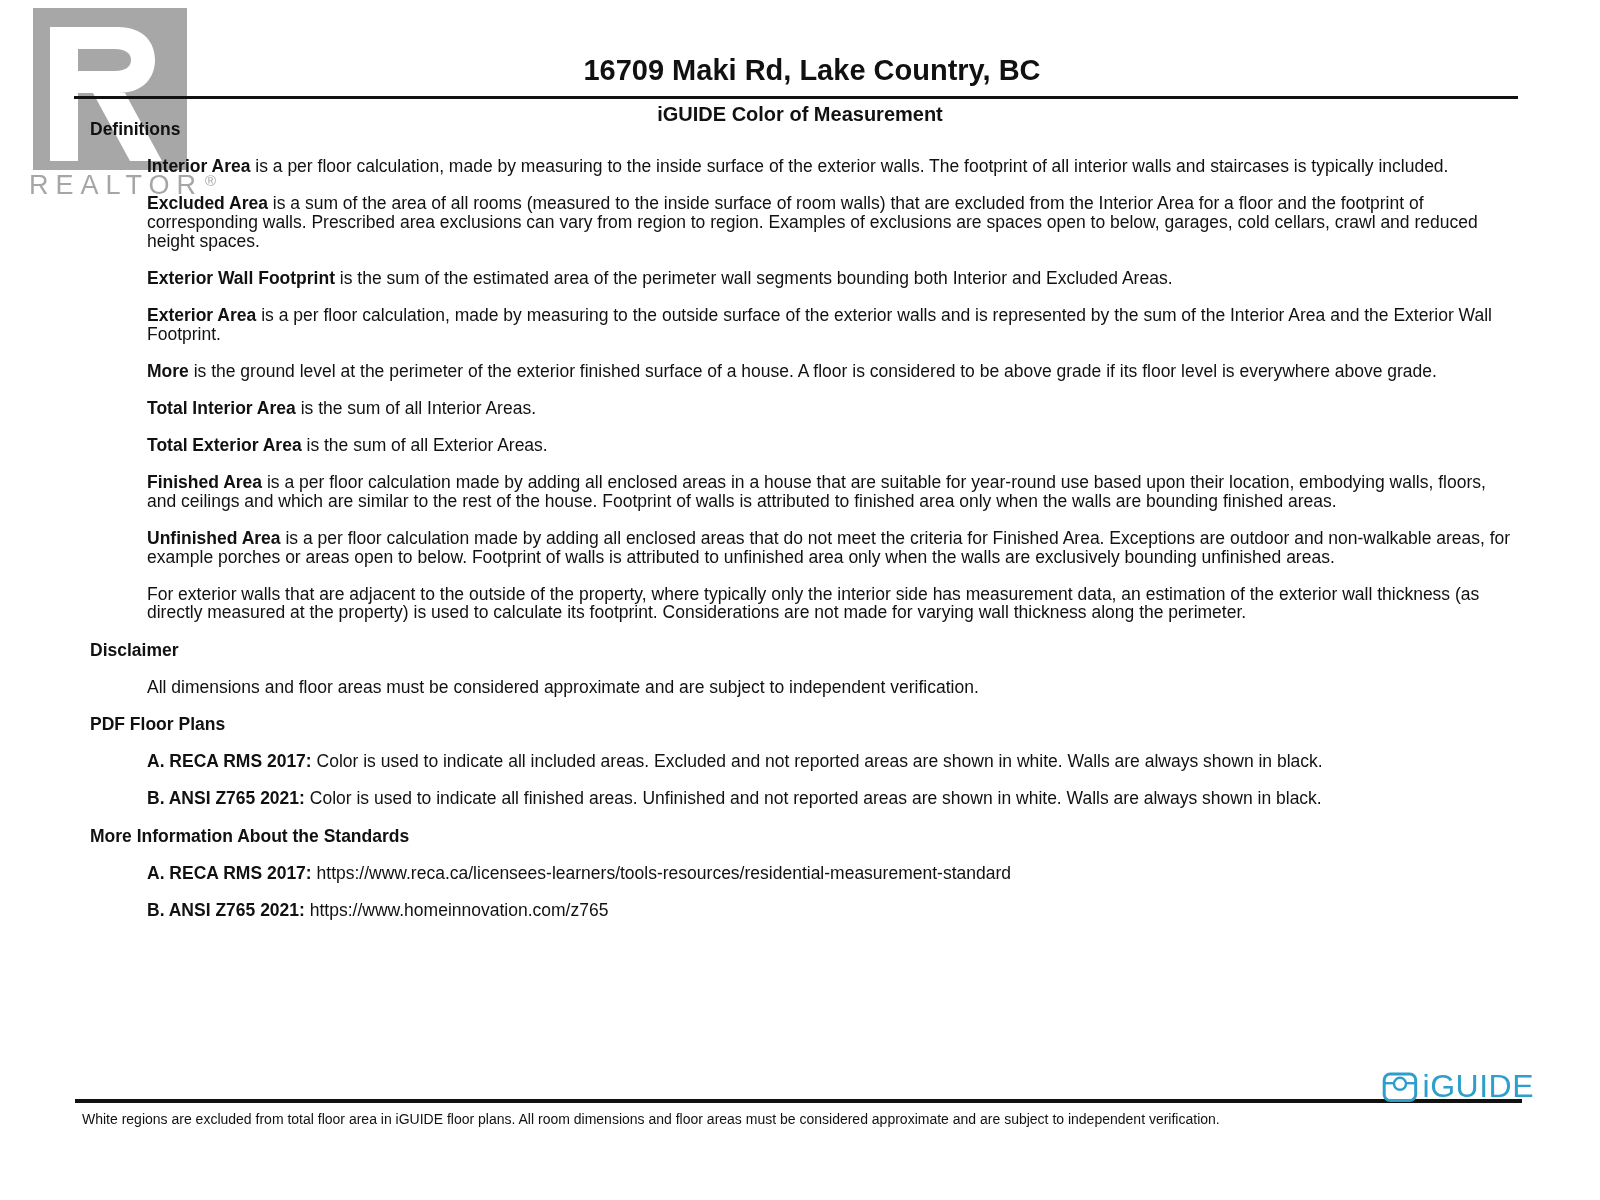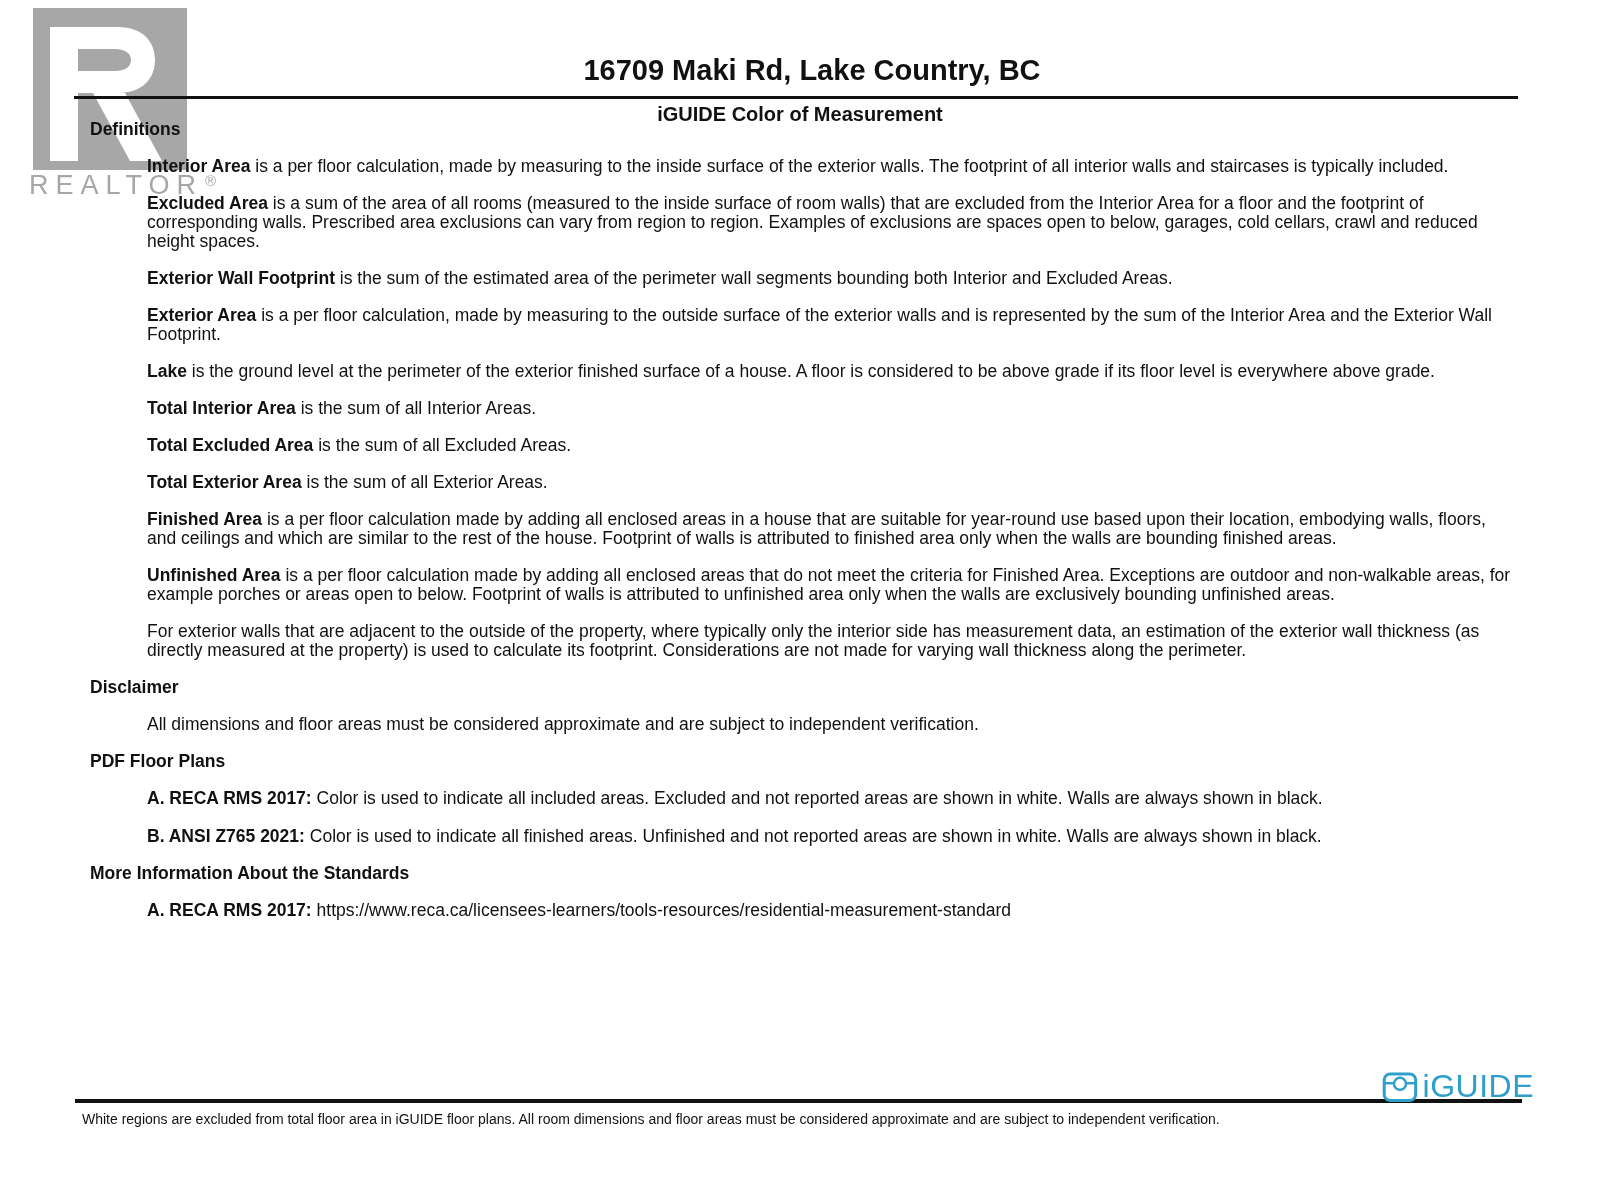--- a/index.html
+++ b/index.html
@@ -106,38 +106,38 @@
 <div class="page-subtitle">iGUIDE Color of Measurement</div>
 
 <div class="content">
 
   <div class="sec-heading">Definitions</div>
 
   <p class="para"><span class="term">Interior Area</span><span> is a per floor calculation, made by measuring to the inside surface of the exterior walls. The footprint of all interior walls and staircases is typically included.</span></p>
   <p class="para"><span class="term">Excluded Area</span><span> is a sum of the area of all rooms (measured to the inside surface of room walls) that are excluded from the Interior Area for a floor and the footprint of corresponding walls. Prescribed area exclusions can vary from region to region. Examples of exclusions are spaces open to below, garages, cold cellars, crawl and reduced height spaces.</span></p>
   <p class="para"><span class="term">Exterior Wall Footprint</span><span> is the sum of the estimated area of the perimeter wall segments bounding both Interior and Excluded Areas.</span></p>
   <p class="para"><span class="term">Exterior Area</span><span> is a per floor calculation, made by measuring to the outside surface of the exterior walls and is represented by the sum of the Interior Area and the Exterior Wall Footprint.</span></p>
-  <p class="para"><span class="term">Lake</span><span> is the ground level at the perimeter of the exterior finished surface of a house. A floor is considered to be above grade if its floor level is everywhere above grade.</span></p>
+  <p class="para"><span class="term">More</span><span> is the ground level at the perimeter of the exterior finished surface of a house. A floor is considered to be above grade if its floor level is everywhere above grade.</span></p>
   <p class="para"><span class="term">Total Interior Area</span><span> is the sum of all Interior Areas.</span></p>
-  <p class="para"><span class="term">Total Excluded Area</span><span> is the sum of all Excluded Areas.</span></p>
   <p class="para"><span class="term">Total Exterior Area</span><span> is the sum of all Exterior Areas.</span></p>
   <p class="para"><span class="term">Finished Area</span><span> is a per floor calculation made by adding all enclosed areas in a house that are suitable for year-round use based upon their location, embodying walls, floors, and ceilings and which are similar to the rest of the house. Footprint of walls is attributed to finished area only when the walls are bounding finished areas.</span></p>
   <p class="para"><span class="term">Unfinished Area</span><span> is a per floor calculation made by adding all enclosed areas that do not meet the criteria for Finished Area. Exceptions are outdoor and non-walkable areas, for example porches or areas open to below. Footprint of walls is attributed to unfinished area only when the walls are exclusively bounding unfinished areas.</span></p>
 
   <p class="para">For exterior walls that are adjacent to the outside of the property, where typically only the interior side has measurement data, an estimation of the exterior wall thickness (as directly measured at the property) is used to calculate its footprint. Considerations are not made for varying wall thickness along the perimeter.</p>
 
   <div class="sec-heading">Disclaimer</div>
   <p class="para">All dimensions and floor areas must be considered approximate and are subject to independent verification.</p>
 
   <div class="sec-heading">PDF Floor Plans</div>
   <p class="para"><span class="term">A. RECA RMS 2017:</span><span> Color is used to indicate all included areas. Excluded and not reported areas are shown in white. Walls are always shown in black.</span></p>
   <p class="para"><span class="term">B. ANSI Z765 2021:</span><span> Color is used to indicate all finished areas. Unfinished and not reported areas are shown in white. Walls are always shown in black.</span></p>
 
   <div class="sec-heading">More Information About the Standards</div>
   <p class="para"><span class="term">A. RECA RMS 2017:</span><span> https://www.reca.ca/licensees-learners/tools-resources/residential-measurement-standard</span></p>
+  <p class="para"><span class="term">B. ANSI Z765 2021:</span><span> https://www.homeinnovation.com/z765</span></p>
 
 </div>
 
 <div class="footer-rule"></div>
 <div class="footer-note">White regions are excluded from total floor area in iGUIDE floor plans. All room dimensions and floor areas must be considered approximate and are subject to independent verification.</div>
 <div class="footer-brand">
   <svg width="36" height="33" viewBox="0 0 36 33">
     <rect x="2.2" y="4" width="31.5" height="26.5" rx="6" fill="none" stroke="#2e9fcb" stroke-width="3"></rect>
     <line x1="2.2" y1="13.2" x2="33.7" y2="13.2" stroke="#2e9fcb" stroke-width="2.4"></line>
     <circle cx="18" cy="13.8" r="6" fill="#ffffff" stroke="#2e9fcb" stroke-width="2.4"></circle>

